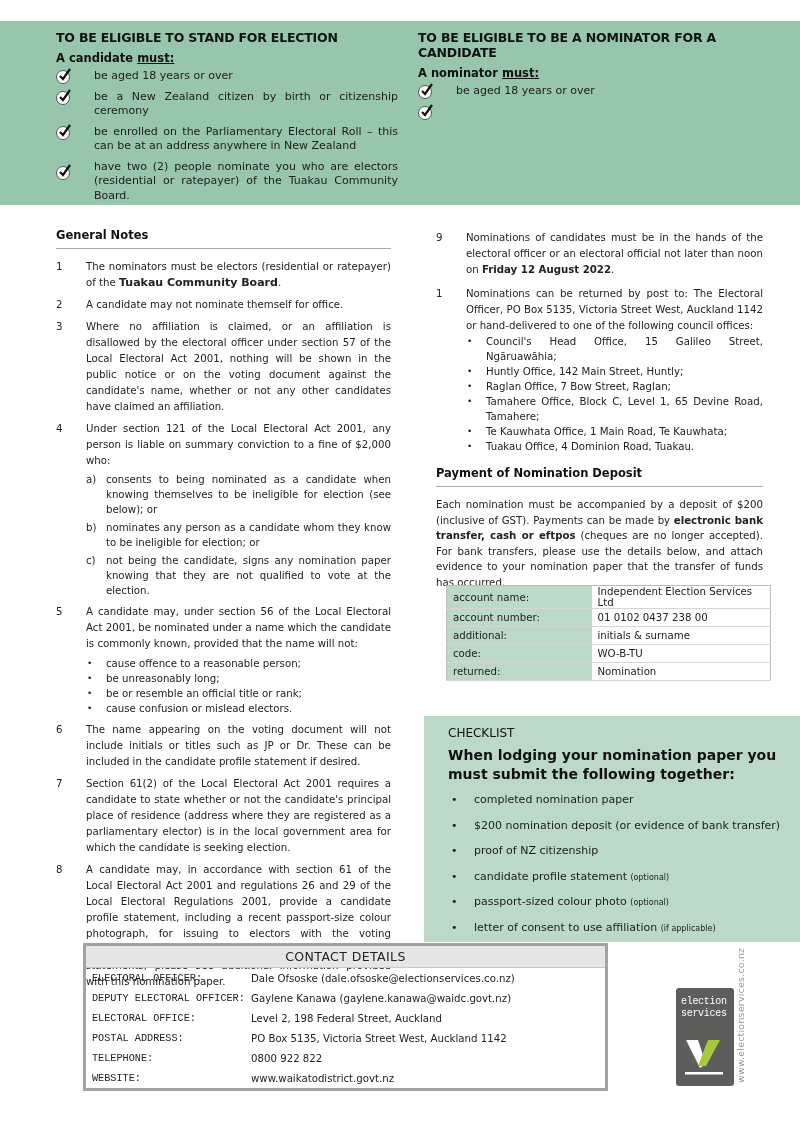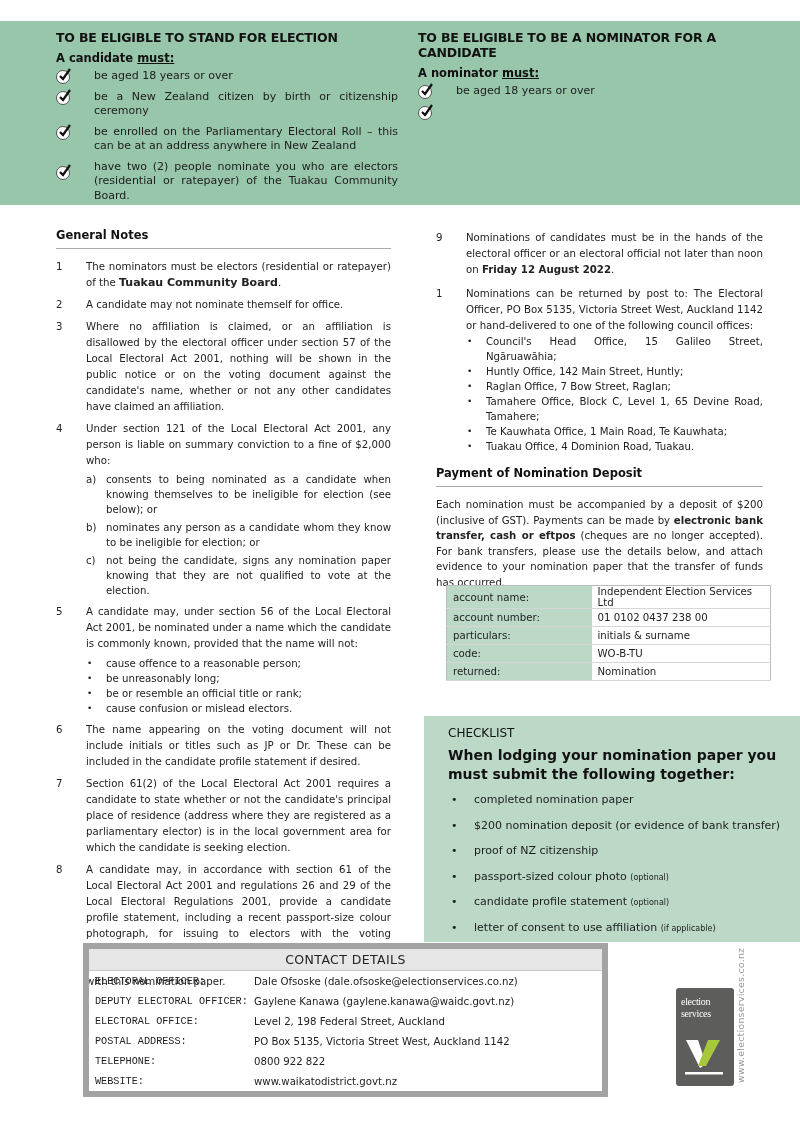--- a/index.html
+++ b/index.html
@@ -47,31 +47,31 @@
   .checklist {
     position: absolute; left: 424px; top: 716px; width: 388px; height: 226px;
     background: #bcd9c8; padding: 10px 24px;
   }
   .checklist h2 { font-size: 12px; font-weight: normal; color: #111; margin-bottom: 6px; }
   .checklist h3 { font-size: 14px; font-weight: bold; color: #111; line-height: 19px; margin-bottom: 4px; }
   .cl-item { position: relative; padding-left: 26px; font-size: 11px; line-height: 24.5px; color: #1c1c1c; }
   .cl-item::before { content: "•"; position: absolute; left: 3px; top: 0; }
   .cl-item .small { font-size: 8px; }
 
-  .contact { position: absolute; left: 83px; top: 943px; width: 525px; border: 6px solid #a3a3a3; }
+  .contact { position: absolute; left: 83px; top: 943px; width: 525px; border: 3px solid #a3a3a3; }
   .contact-head { background: #e6e6e6; text-align: center; font-size: 12.5px; letter-spacing: 0.4px; color: #222; height: 22px; line-height: 22px; border-bottom: 1px solid #c9c9c9; }
   .crow { display: flex; height: 20px; align-items: center; font-size: 10.2px; color: #222; }
   .crow .k { width: 165px; padding-left: 6px; font-family: Liberation Mono, monospace; }
   .crow .v { flex: 1; }
 
   .logo {
     position: absolute; left: 676px; top: 988px; width: 58px; height: 98px;
     background: #5d5d5b; border-radius: 3px;
   }
-  .logo .t { position: absolute; left: 5px; top: 8px; color: #fff; font-family: Liberation Serif, serif; font-size: 10px; line-height: 12px; letter-spacing: -0.3px; }
+  .logo .t { position: absolute; left: 5px; top: 8px; color: #fff; font-family: Liberation Mono, monospace; font-size: 10px; line-height: 12px; letter-spacing: -0.3px; }
   .logo svg { position: absolute; left: 8px; top: 50px; }
   .vurl {
     position: absolute; left: 735px; top: 1083px; transform-origin: left top; transform: rotate(-90deg);
     font-size: 9.5px; color: #999; white-space: nowrap; letter-spacing: 0.2px;
   }
 </style>
 </head>
 <body>
 
 <div class="elig">
@@ -167,42 +167,42 @@
   <tbody>
       <tr>
         <td class="k">account name:</td>
         <td class="v">Independent Election Services Ltd</td>
       </tr>
   <tr>
         <td class="k">account number:</td>
         <td class="v">01 0102 0437 238 00</td>
       </tr>
   <tr>
-        <td class="k">particulars:</td>
+        <td class="k">additional:</td>
         <td class="v">initials &amp; surname</td>
       </tr>
   <tr>
         <td class="k">code:</td>
         <td class="v">WO-B-TU</td>
       </tr>
   <tr>
         <td class="k">returned:</td>
         <td class="v">Nomination</td>
       </tr>
 </tbody>
   </table>
 
 <div class="checklist">
   <h2>CHECKLIST</h2>
   <h3>When lodging your nomination paper you must submit the following together:</h3>
   <div class="cl-item"><span>completed nomination paper</span><span class="small"></span></div>
   <div class="cl-item"><span>$200 nomination deposit (or evidence of bank transfer)</span><span class="small"></span></div>
   <div class="cl-item"><span>proof of NZ citizenship</span><span class="small"></span></div>
+  <div class="cl-item"><span>candidate profile statement </span><span class="small">(optional)</span></div>
   <div class="cl-item"><span>passport-sized colour photo </span><span class="small">(optional)</span></div>
-  <div class="cl-item"><span>candidate profile statement </span><span class="small">(optional)</span></div>
   <div class="cl-item"><span>letter of consent to use affiliation </span><span class="small">(if applicable)</span></div>
 </div>
 
 <div class="contact">
   <div class="contact-head">CONTACT DETAILS</div>
   <div class="crow">
       <span class="k">ELECTORAL OFFICER:</span>
       <span class="v">Dale Ofsoske (dale.ofsoske@electionservices.co.nz)</span>
     </div>
   <div class="crow">

